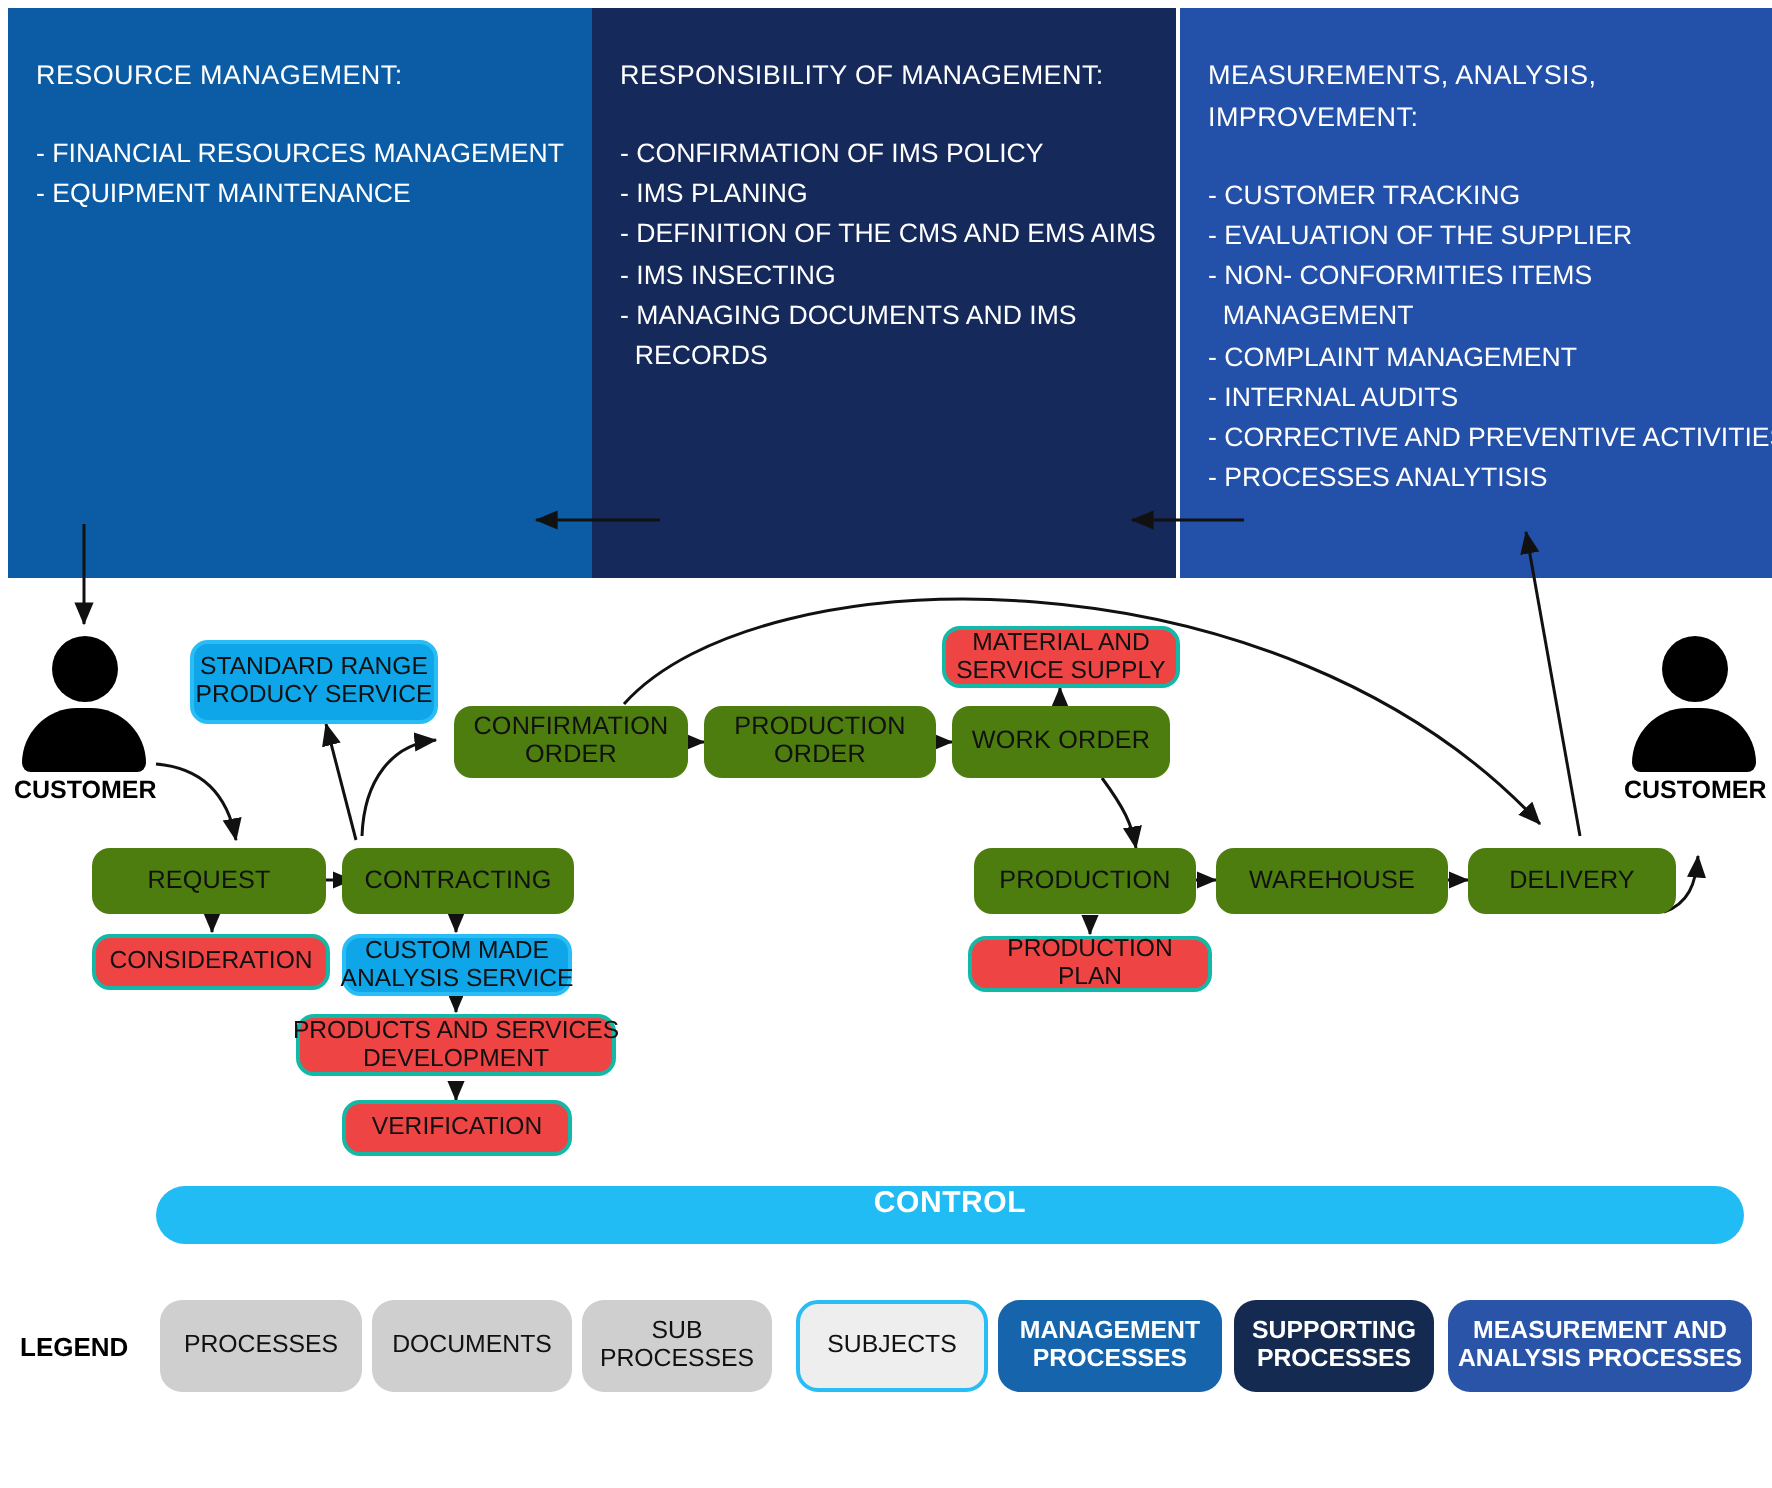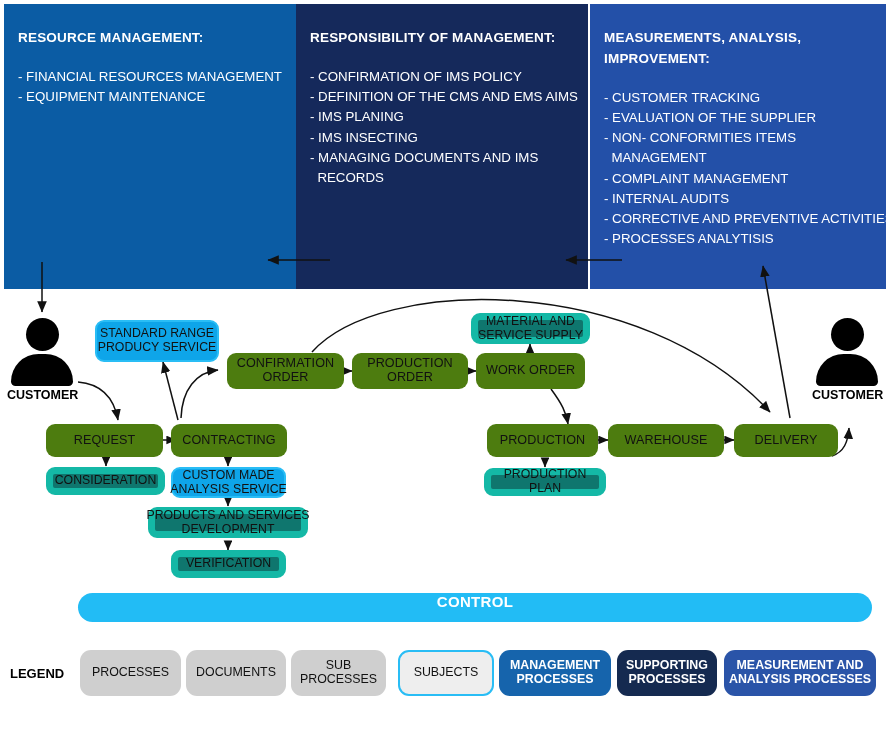--- a/index.html
+++ b/index.html
@@ -15,21 +15,21 @@
   .panel{
     position:absolute; top:4px; height:285px;
     color:#ffffff;
     padding:24px 14px 0 14px;
   }
   #panel-resource{ left:4px;  width:292px; background:#0B5CA4; }
   #panel-responsibility{ left:296px; width:292px; background:#15295B; }
   #panel-measurement{ left:590px; width:296px; background:#2350A8; }
 
   .panel-title{
-    font-size:13.5px; font-weight:bold; letter-spacing:.2px;
+    font-size:13.5px; font-weight:normal; letter-spacing:.2px;
     line-height:1.55; margin-bottom:18px;
   }
   .panel-list{ list-style:none; }
   .panel-list li{
     font-size:13.3px; line-height:20.2px; white-space:pre;
   }
 
   
   .node{
     position:absolute;
@@ -37,21 +37,21 @@
     text-align:center;
     line-height:1.1;
     font-size:12.6px;
     color:#111;
   }
   .node.process{
     background:#4d7c0f; border-radius:9px;
     font-weight:400; letter-spacing:.1px;
   }
   .node.document{
-    background:#0f766e; border:7px solid #14b8a6; border-radius:9px;
+    background:#ef4444; border:2px solid #14b8a6; border-radius:9px;
     font-size:12.3px;
   }
   .node.subject{
     background:#0ea5e9; border:2px solid #29BDF5; border-radius:9px;
     font-size:12.3px;
   }
 
   
   .actor{ position:absolute; width:70px; }
   .actor .head{
@@ -104,22 +104,22 @@
     <ul class="panel-list">
       <li>- FINANCIAL RESOURCES MANAGEMENT</li>
       <li>- EQUIPMENT MAINTENANCE</li>
     </ul>
   </div>
 
   <div class="panel" id="panel-responsibility">
     <div class="panel-title">RESPONSIBILITY OF MANAGEMENT:</div>
     <ul class="panel-list">
       <li>- CONFIRMATION OF IMS POLICY</li>
+      <li>- IMS PLANING</li>
       <li>- DEFINITION OF THE CMS AND EMS AIMS</li>
-      <li>- IMS PLANING</li>
       <li>- IMS INSECTING</li>
       <li>- MANAGING DOCUMENTS AND IMS
   RECORDS</li>
     </ul>
   </div>
 
   <div class="panel" id="panel-measurement">
     <div class="panel-title" style="white-space:pre;">MEASUREMENTS, ANALYSIS,
 IMPROVEMENT:</div>
     <ul class="panel-list">

